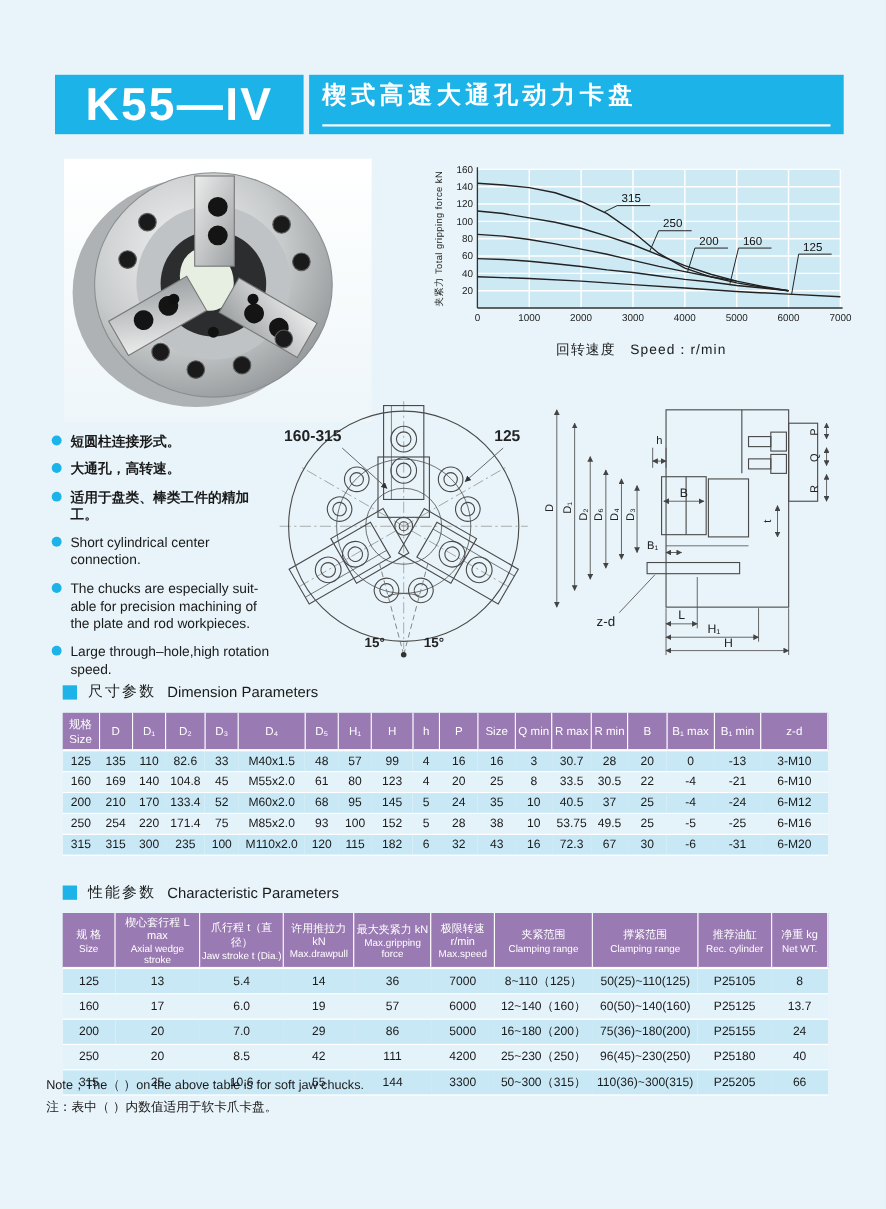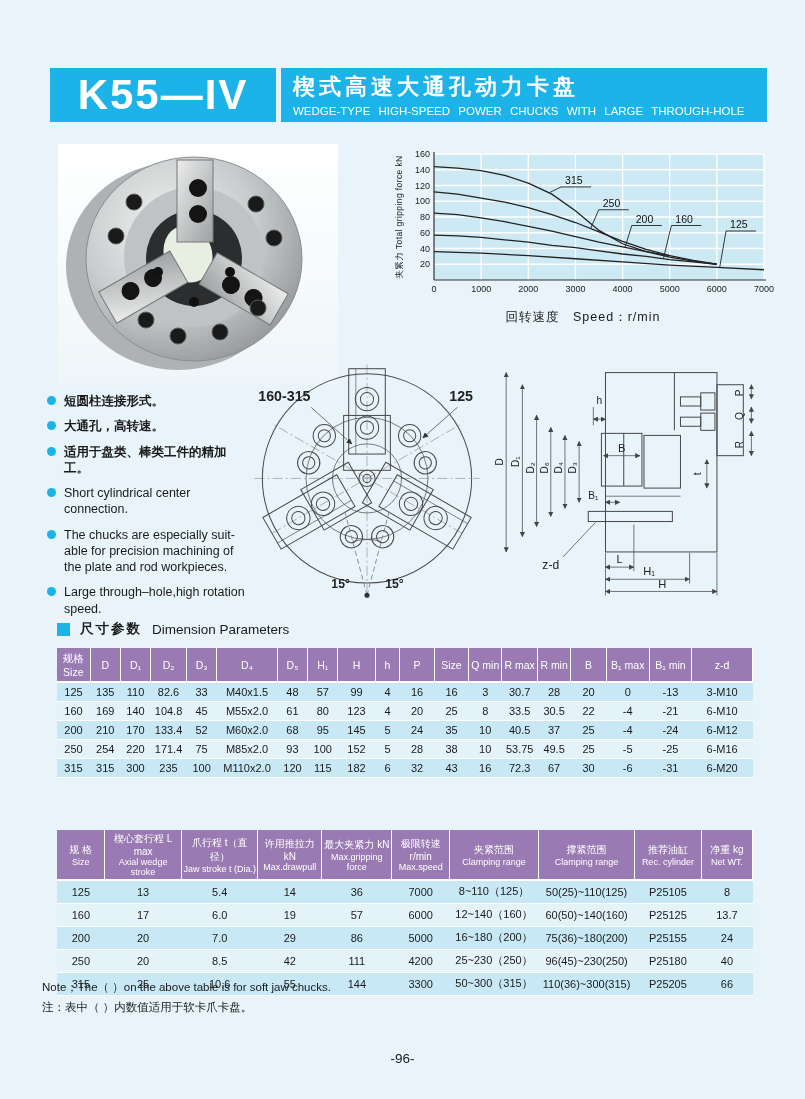--- a/index.html
+++ b/index.html
@@ -45,21 +45,21 @@
   .cl{stroke:#999;stroke-width:.7;stroke-dasharray:10 3 2 3;fill:none}
   .dl{stroke:#777;stroke-width:.8;stroke-dasharray:5 3;fill:none}
   .dim{stroke:#555;stroke-width:.8;fill:none}
   .dlab{font-size:14px;fill:#222;font-weight:bold}
   .ang{font-size:12px;font-weight:bold;fill:#222}
   .dim-lab{font-size:10px;fill:#222}
 
   
   .sec-head{position:absolute;left:57px;display:flex;align-items:center;gap:10px;font-size:13.5px}
   .sq{width:13px;height:13px;background:var(--accent)}
-  .sec-zh{font-weight:bold;letter-spacing:2px}
+  .sec-zh{font-weight:normal;letter-spacing:2px}
 
   
   .tbl{position:absolute;left:57px;width:696px;border-collapse:collapse;table-layout:fixed}
   .tbl th{background:var(--purple);color:#fff;font-weight:normal;border-right:1.5px solid #fff;
           border-bottom:2.5px solid #fff;padding:2px 1px;vertical-align:middle;text-align:center}
   .tbl td{text-align:center;border-bottom:1.5px solid #fff;padding:1px 0;overflow:hidden}
   .tbl tbody tr:nth-child(odd){background:var(--row-a)}
   .tbl tbody tr:nth-child(even){background:var(--row-b)}
   #dim-table{top:648px}
   #dim-table th{font-size:10.5px;height:34px;white-space:pre-line}
@@ -82,21 +82,20 @@
 </head>
 <body>
 
 <div class="page">
 
   <div class="title-bar">
     <div class="model-box">K55—IV</div>
     <div class="title-box">
       <div class="title-zh">楔式高速大通孔动力卡盘</div>
       <div class="title-div"></div>
-      <div class="title-en">WEDGE-TYPE HIGH-SPEED POWER CHUCKS WITH LARGE THROUGH-HOLE</div>
     </div>
   </div>
 
   <div class="photo">
     <svg viewBox="0 0 280 240" width="280" height="240">
       <defs>
         <linearGradient id="pbg" x1="0" y1="0" x2="0" y2="1">
           <stop offset="0" stop-color="#ffffff"></stop>
             <stop offset="1" stop-color="#eef6f9"></stop>
         </linearGradient>
@@ -536,20 +535,25 @@
           <td>72.3</td>
           <td>67</td>
           <td>30</td>
           <td>-6</td>
           <td>-31</td>
           <td>6-M20</td>
         </tr>
       </tbody>
   </table>
 
+  <div class="sec-head" style="top:802px">
+    <span class="sq"></span>
+    <span class="sec-zh">性能参数</span>
+    <span class="sec-en">Characteristic Parameters</span>
+  </div>
   <table class="tbl" id="char-table">
     <colgroup id="char-cols">
         <col style="width:7.5%">
         <col style="width:12%">
         <col style="width:12%">
         <col style="width:10%">
         <col style="width:11%">
         <col style="width:9%">
         <col style="width:14%">
         <col style="width:15%">
@@ -662,15 +666,14 @@
           <td>66</td>
         </tr>
       </tbody>
   </table>
 
   <div class="notes">
     <div>Note；The（ ）on the above table is for soft jaw chucks.</div>
     <div>注：表中（ ）内数值适用于软卡爪卡盘。</div>
   </div>
 
-  <div class="pagenum">-96-</div>
 
 </div>
 
 </body></html>

